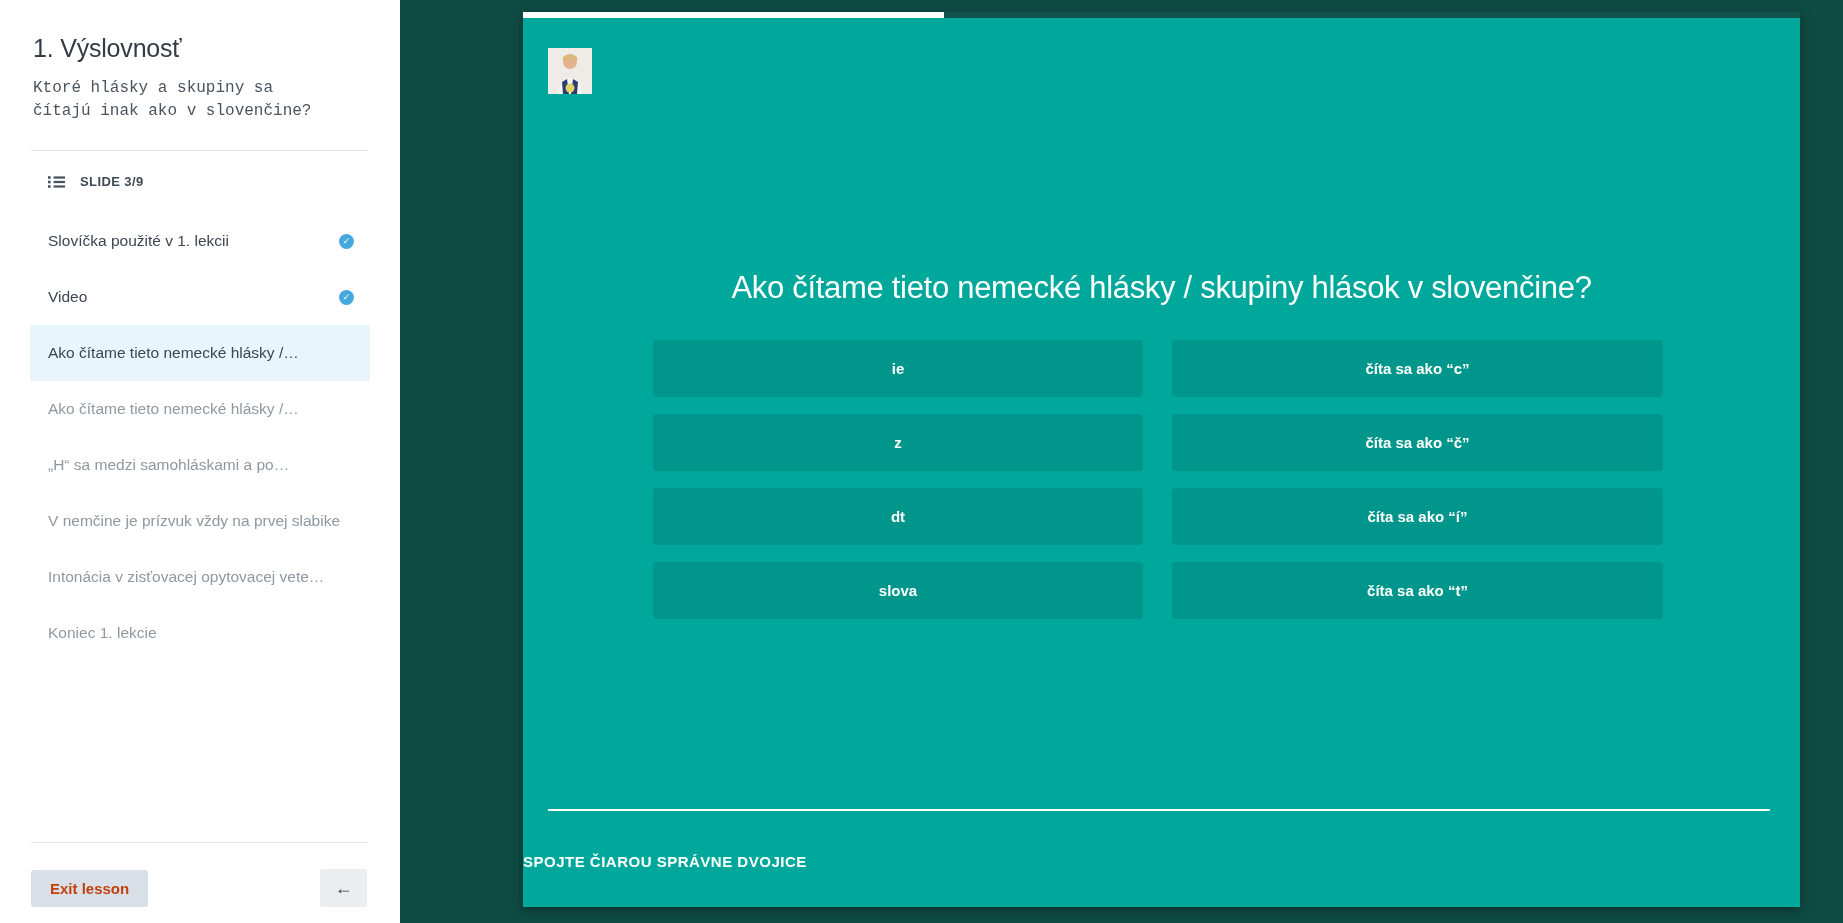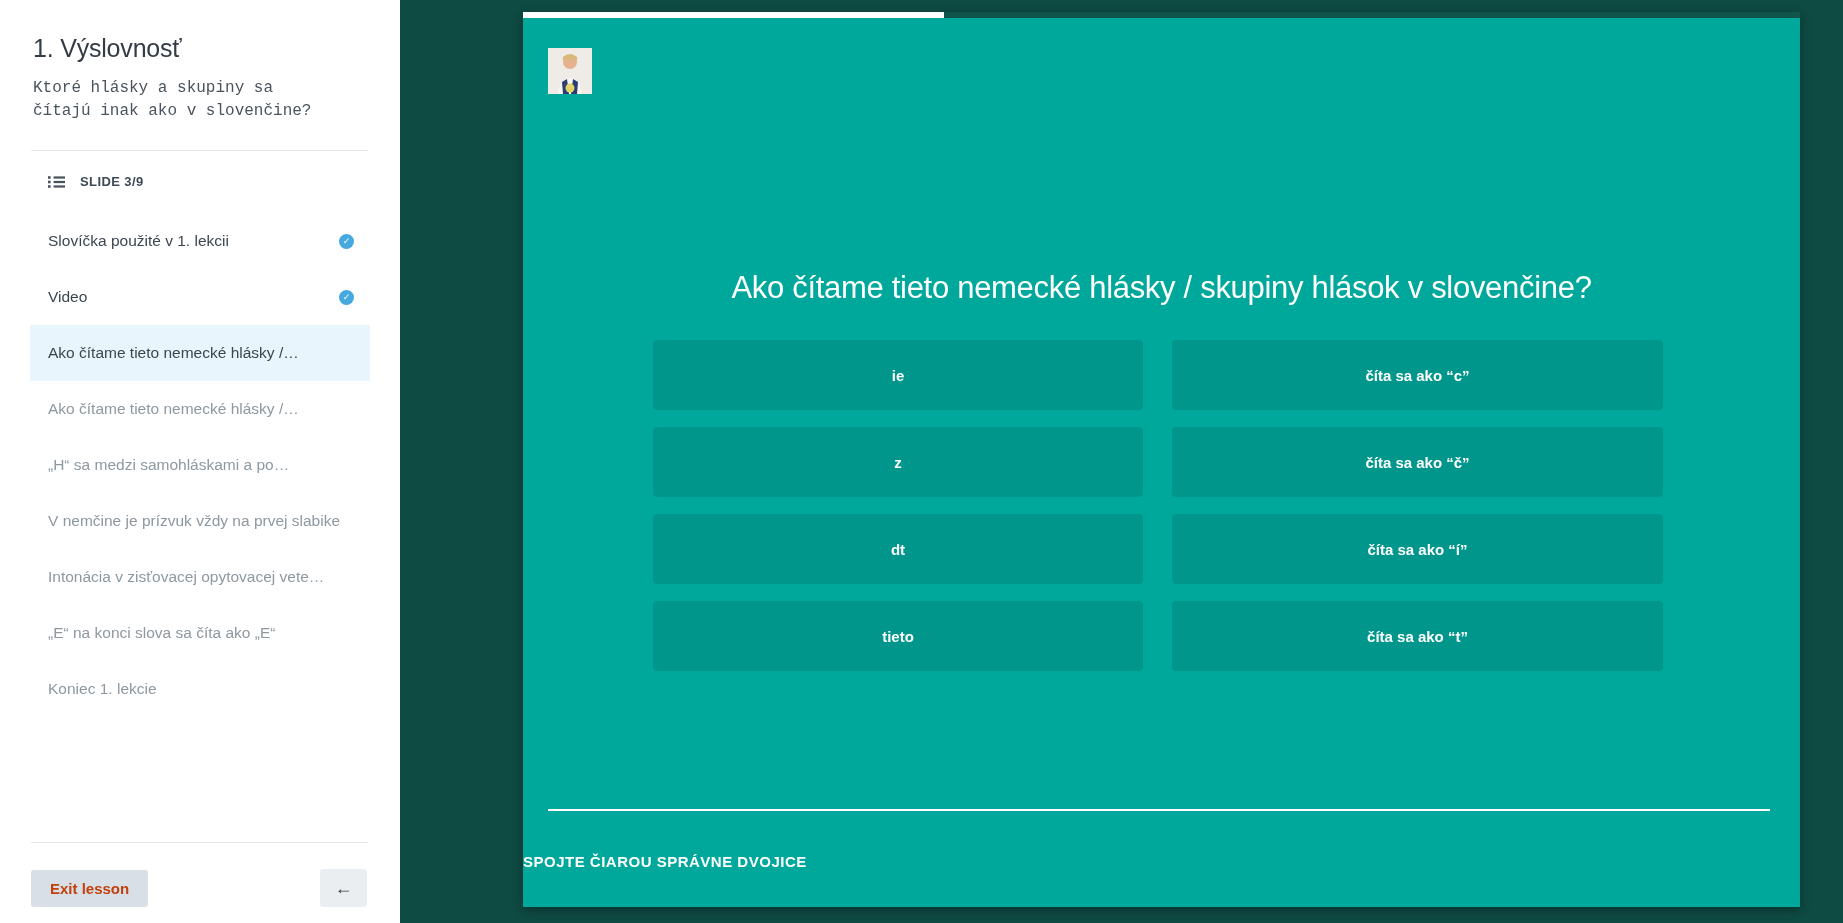--- a/index.html
+++ b/index.html
@@ -86,21 +86,21 @@
   }
   .question{
     position:absolute;left:0;right:0;top:258px;text-align:center;
     color:#ffffff;font-size:31px;font-weight:400;letter-spacing:-0.3px;
   }
   .pairs{
     position:absolute;left:130px;top:328px;width:1010px;
     display:grid;grid-template-columns:490px 491px;column-gap:29px;row-gap:17px;
   }
   .tile{
-    height:70px;border-radius:4px;background:var(--tile-teal);
+    height:57px;border-radius:4px;background:var(--tile-teal);
     display:flex;align-items:center;justify-content:center;
     color:#ffffff;font-size:15px;font-weight:700;cursor:pointer;
   }
   .footer-line{
     position:absolute;left:25px;right:30px;top:797px;height:2px;background:#ffffff;
   }
   .instruction{
     position:absolute;left:0;right:0;top:841px;text-align:left;
     color:#ffffff;font-size:15px;font-weight:700;letter-spacing:0.5px;
   }
@@ -145,23 +145,20 @@
         <div class="slide-item">
           <span class="slide-item-label">„H“ sa medzi samohláskami a po…</span>
         </div>
         <div class="slide-item">
           <span class="slide-item-label">V nemčine je prízvuk vždy na prvej slabike</span>
         </div>
         <div class="slide-item">
           <span class="slide-item-label">Intonácia v zisťovacej opytovacej vete…</span>
         </div>
         <div class="slide-item">
-          <span class="slide-item-label">„E“ na konci slova sa číta ako „E“</span>
-        </div>
-        <div class="slide-item">
           <span class="slide-item-label">Koniec 1. lekcie</span>
         </div>
       </nav>
 
     <div class="sidebar-footer">
       <div class="sb-divider"></div>
       <div class="footer-row">
         <button class="exit-btn">Exit lesson</button>
         <button class="back-btn"><span>←</span></button>
       </div>
@@ -189,21 +186,21 @@
 
       <h2 class="question">Ako čítame tieto nemecké hlásky / skupiny hlások v slovenčine?</h2>
 
       <div class="pairs" id="pairs-grid">
           <div class="tile">ie</div>
           <div class="tile">číta sa ako “c”</div>
           <div class="tile">z</div>
           <div class="tile">číta sa ako “č”</div>
           <div class="tile">dt</div>
           <div class="tile">číta sa ako “í”</div>
-          <div class="tile">tieto</div>
+          <div class="tile">slova</div>
           <div class="tile">číta sa ako “t”</div>
         </div>
 
       <div class="footer-line"></div>
       <div class="instruction">SPOJTE ČIAROU SPRÁVNE DVOJICE</div>
 
     </section>
   </main>
 
 </div>

